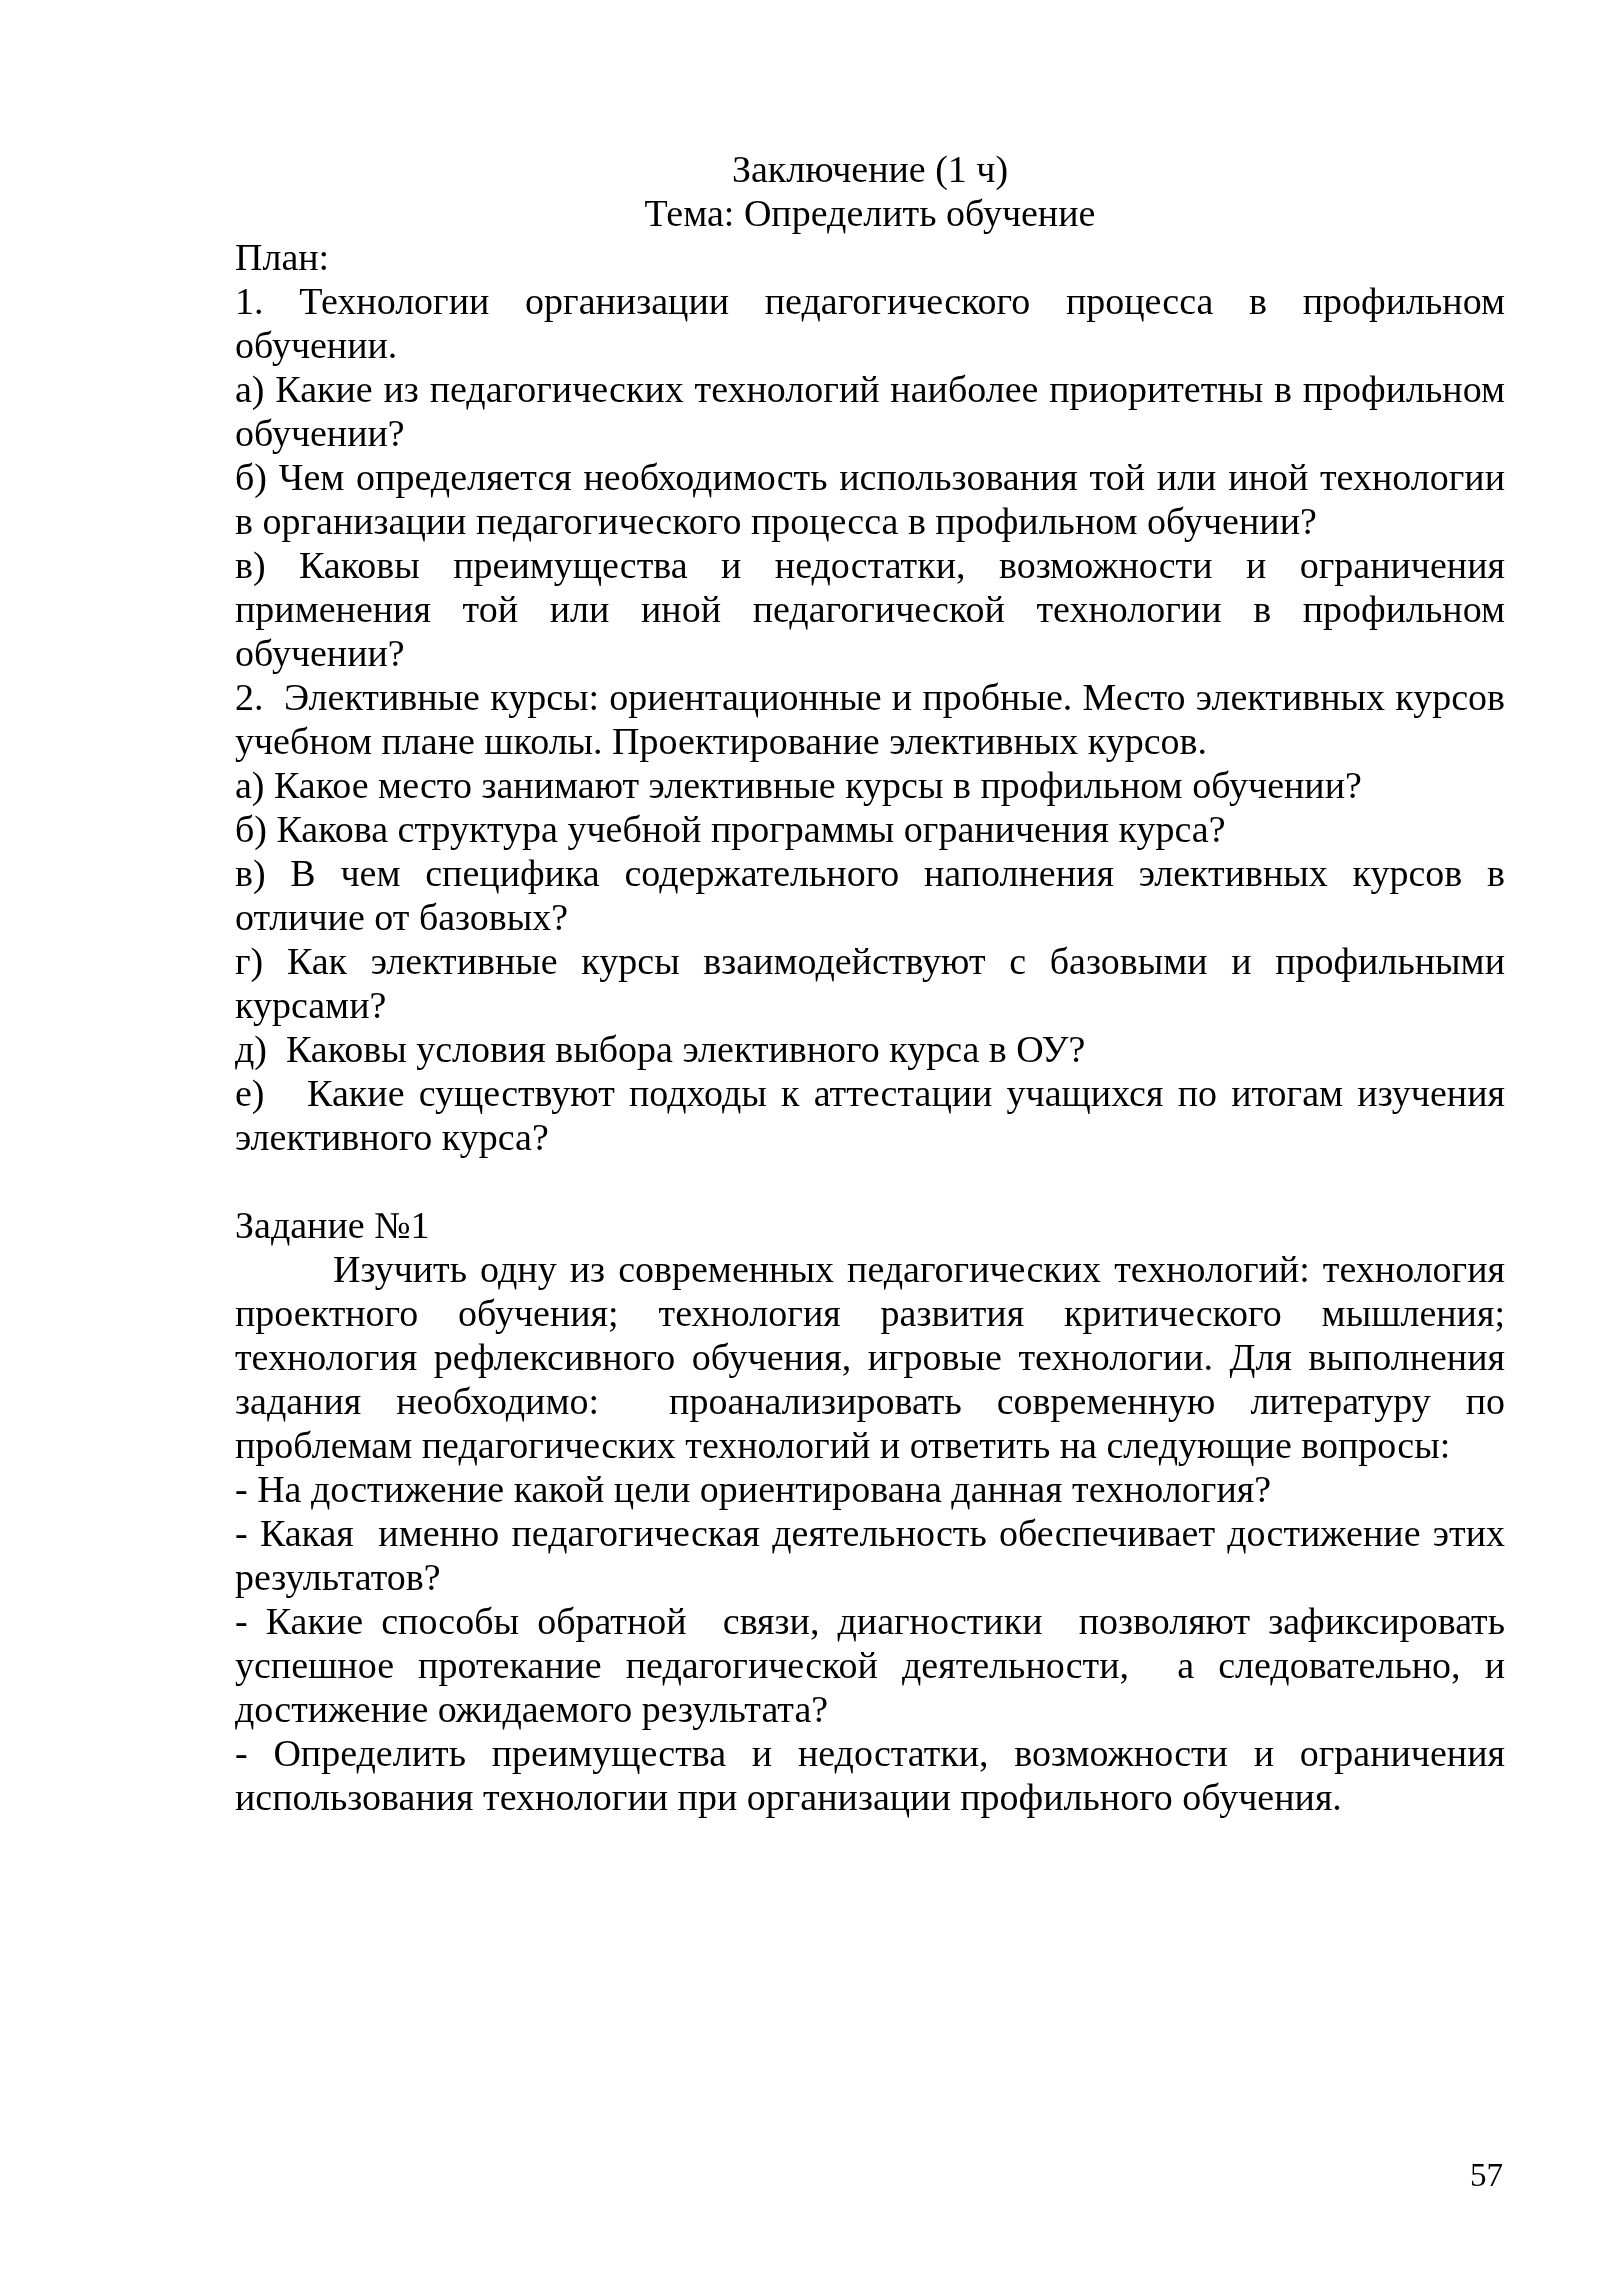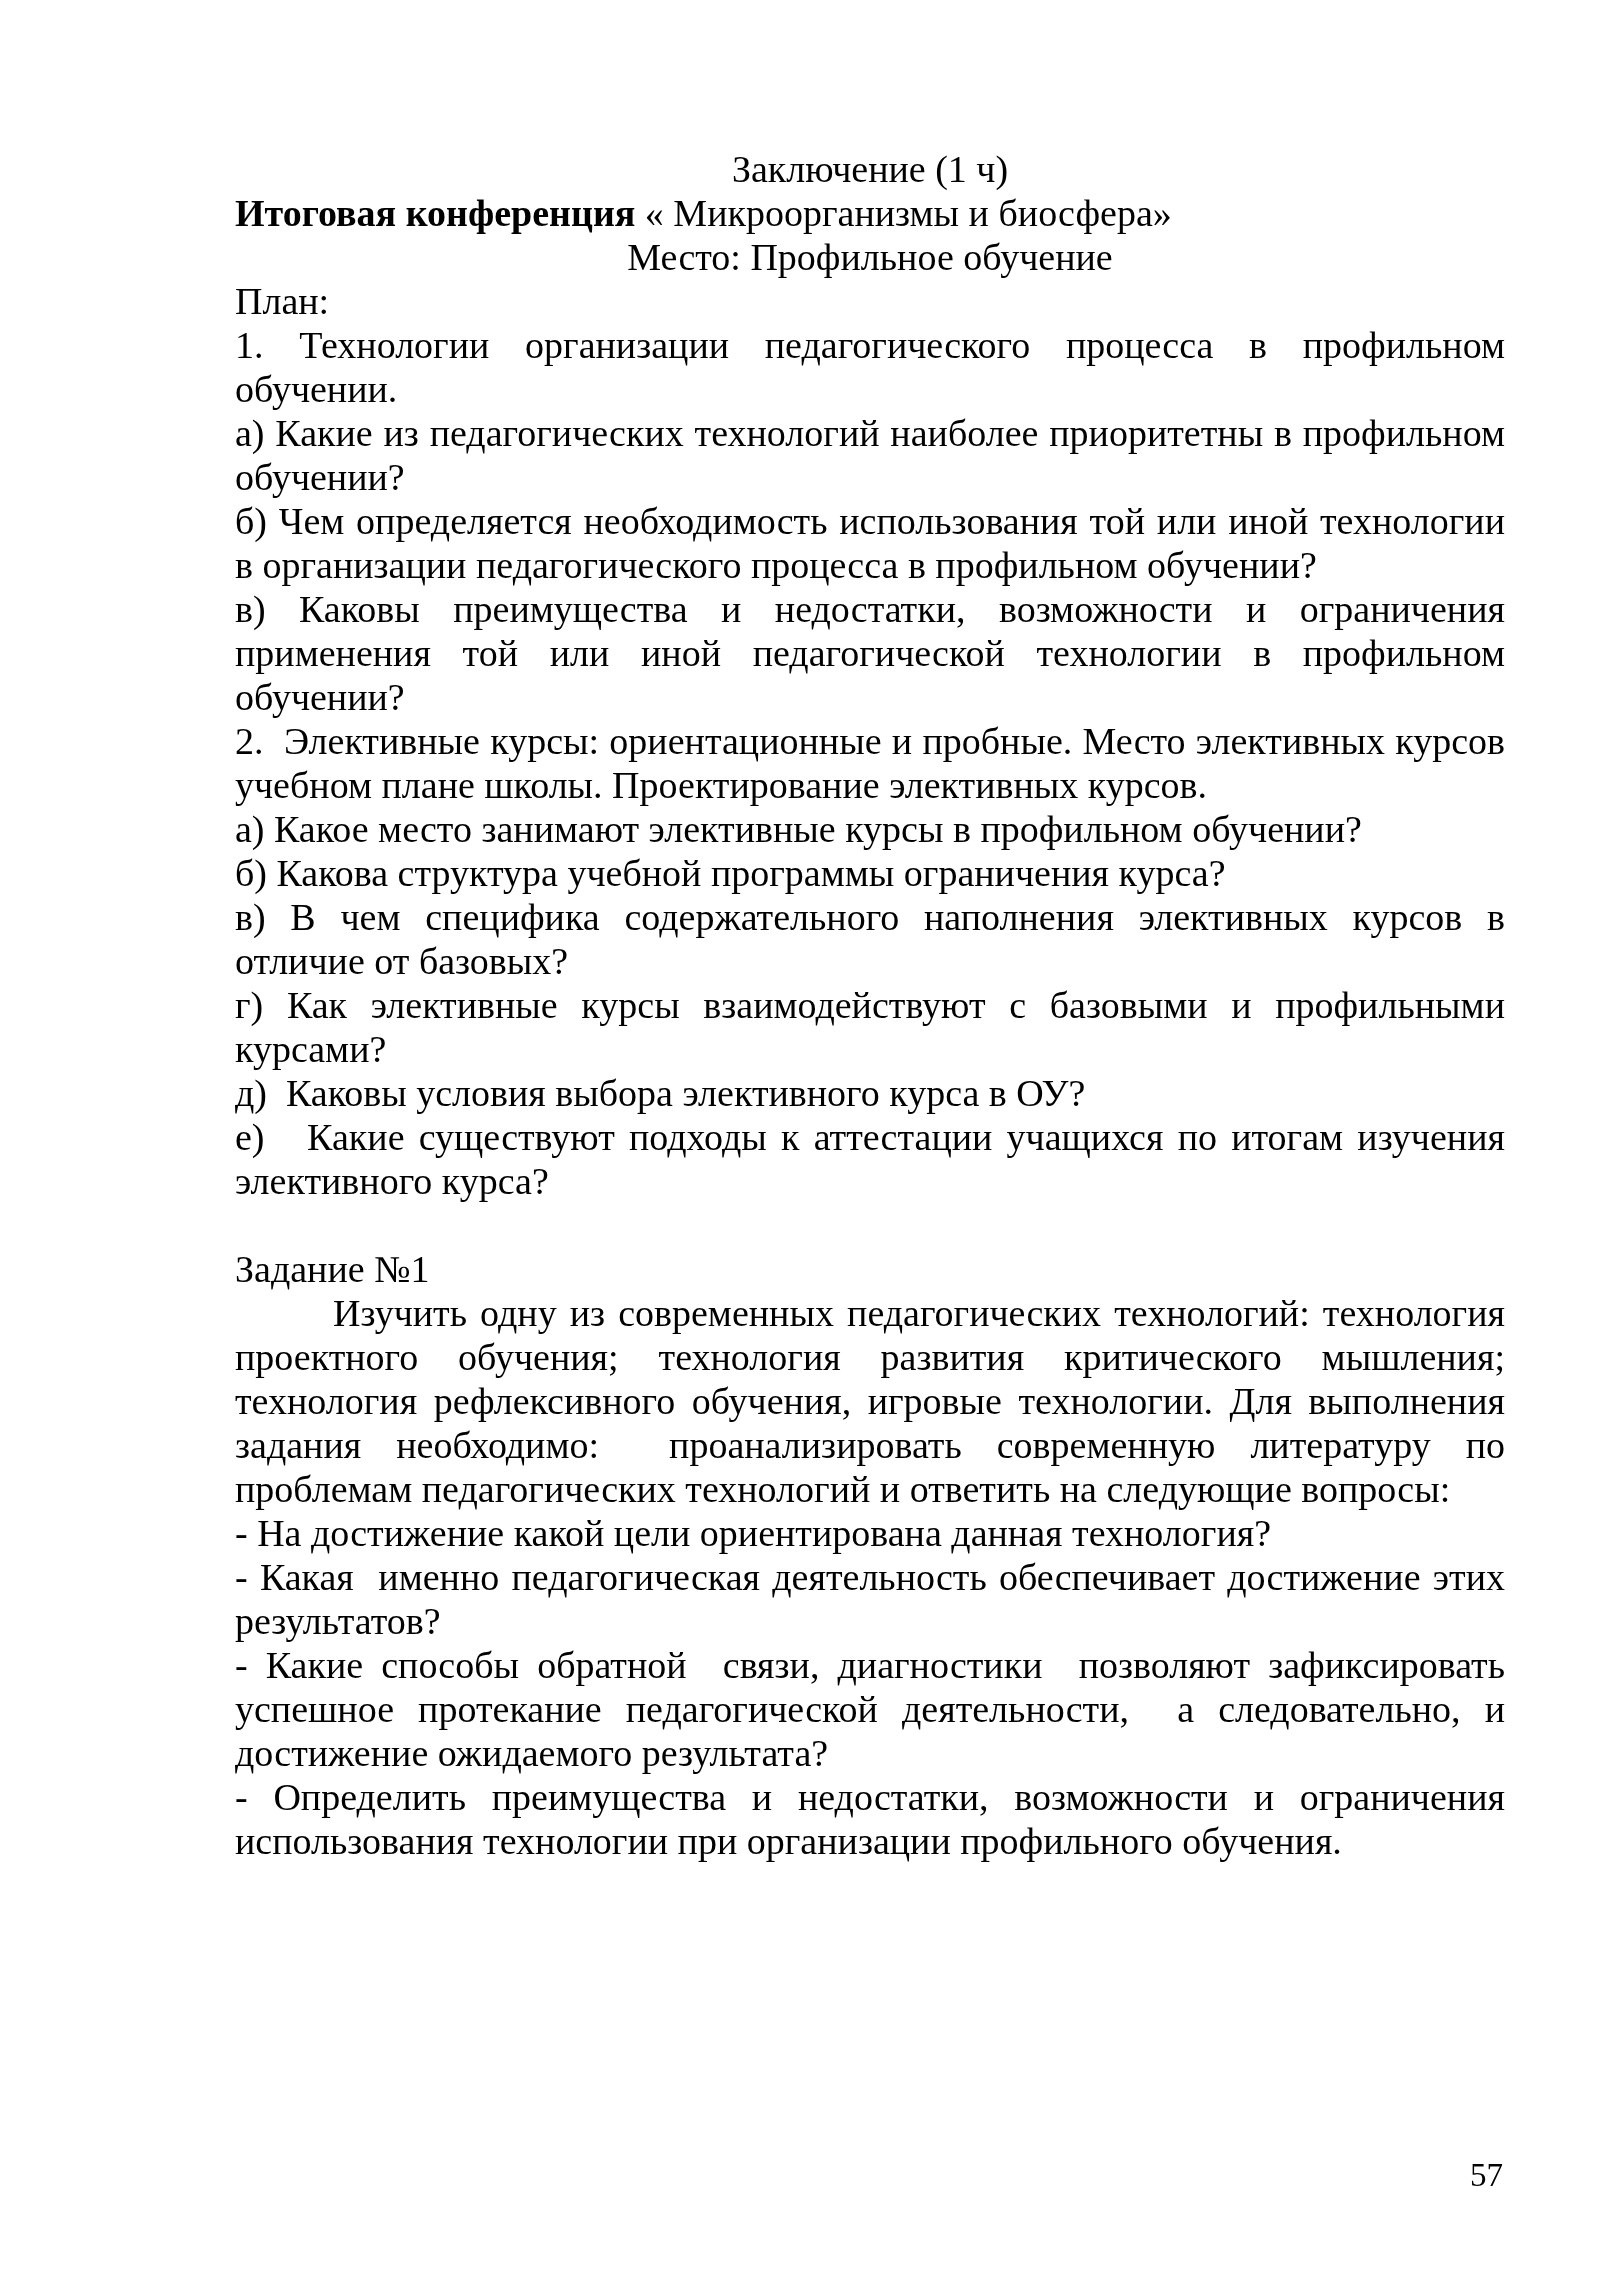--- a/index.html
+++ b/index.html
@@ -50,23 +50,22 @@
   }
 </style>
 </head>
 <body>
 
 <div class="page">
   <div class="content">
 
     <p class="center bold">Заключение (1 ч)</p>
 
-    <p><b>Итоговая конференция</b><span>&nbsp;« Микроорганизмы и биосфера»</span></p>
 
-    <p class="center bold">Место: Профильное обучение</p>
+    <p class="center bold">Тема: Определить обучение</p>
 
     <p class="bold">План:</p>
 
     <p>1. Технологии организации педагогического процесса в профильном обучении.</p>
     <p>а) Какие из педагогических технологий наиболее приоритетны в профильном обучении?</p>
     <p>б) Чем определяется необходимость использования той или иной технологии в организации педагогического процесса в профильном обучении?</p>
     <p>в) Каковы преимущества и недостатки, возможности и ограничения применения той или иной педагогической технологии в профильном обучении?</p>
     <p>2.&nbsp; Элективные курсы: ориентационные и пробные. Место элективных курсов учебном плане школы. Проектирование элективных курсов.</p>
     <p>а) Какое место занимают элективные курсы в профильном обучении?</p>
     <p>б) Какова структура учебной программы ограничения курса?</p>

